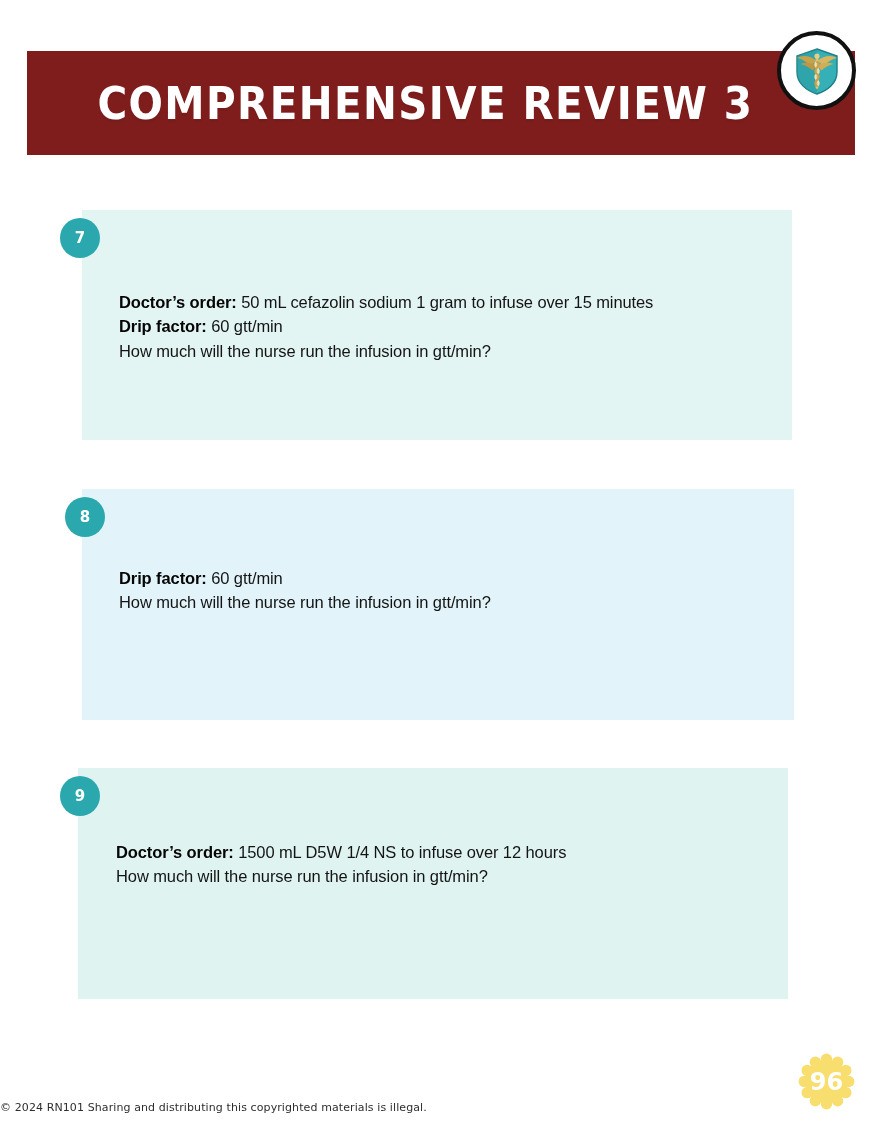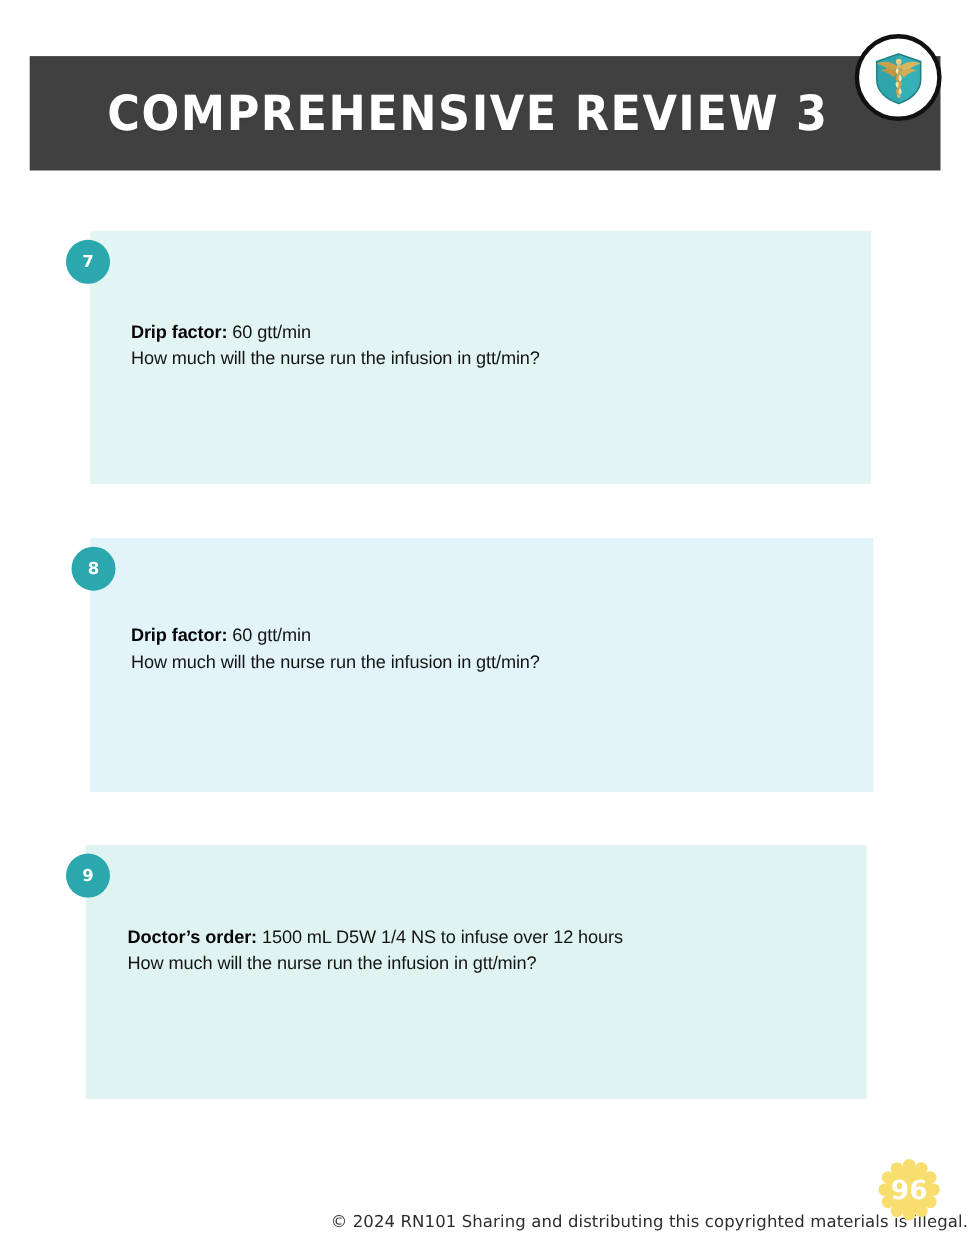--- a/index.html
+++ b/index.html
@@ -15,21 +15,21 @@
     overflow: hidden;
   }
 
   
   .header-bar {
     position: absolute;
     left: 27px;
     top: 51px;
     width: 828px;
     height: 104px;
-    background: #404040;
+    background: #7f1d1d;
   }
   .header-title {
     position: absolute;
     left: 0;
     top: 0;
     width: 828px;
     height: 104px;
     display: flex;
     align-items: center;
     justify-content: center;
@@ -142,24 +142,24 @@
     color: #ffffff;
     font-family: "DejaVu Sans", sans-serif;
     font-weight: bold;
     font-size: 24px;
   }
   .copyright {
     position: absolute;
     left: 0;
     top: 1101px;
     width: 880px;
-    text-align: right;
+    text-align: left;
     color: #2e2e2e;
     font-family: "DejaVu Sans", sans-serif;
-    font-size: 15px;
+    font-size: 11px;
     letter-spacing: 0.1px;
   }
 </style>
 </head>
 <body>
 
 <div class="header-bar">
   <div class="header-title">Comprehensive Review 3</div>
 </div>
 
@@ -179,20 +179,21 @@
 
     <path d="M29 20 C23 23 35 28 29 32 C23 36 35 40 29 44" fill="none" stroke="#EFE2B4" stroke-width="2.1" stroke-linecap="round"></path>
     <path d="M29 20 C35 23 23 28 29 32 C35 36 23 40 29 44" fill="none" stroke="#C9A14E" stroke-width="2.1" stroke-linecap="round"></path>
   </svg>
 </div>
 
 <div class="qblock" id="block-7">
   <div class="qbox"></div>
   <div class="qnum">7</div>
   <div class="qtext">
+    <div class="qline"><span class="lbl">Doctor’s order:</span><span> 50 mL cefazolin sodium 1 gram to infuse over 15 minutes</span></div>
     <div class="qline"><span class="lbl">Drip factor:</span><span> 60 gtt/min</span></div>
     <div class="qline">How much will the nurse run the infusion in gtt/min?</div>
   </div>
 </div>
 
 <div class="qblock" id="block-8">
   <div class="qbox"></div>
   <div class="qnum">8</div>
   <div class="qtext">
     <div class="qline"><span class="lbl">Drip factor:</span><span> 60 gtt/min</span></div>

